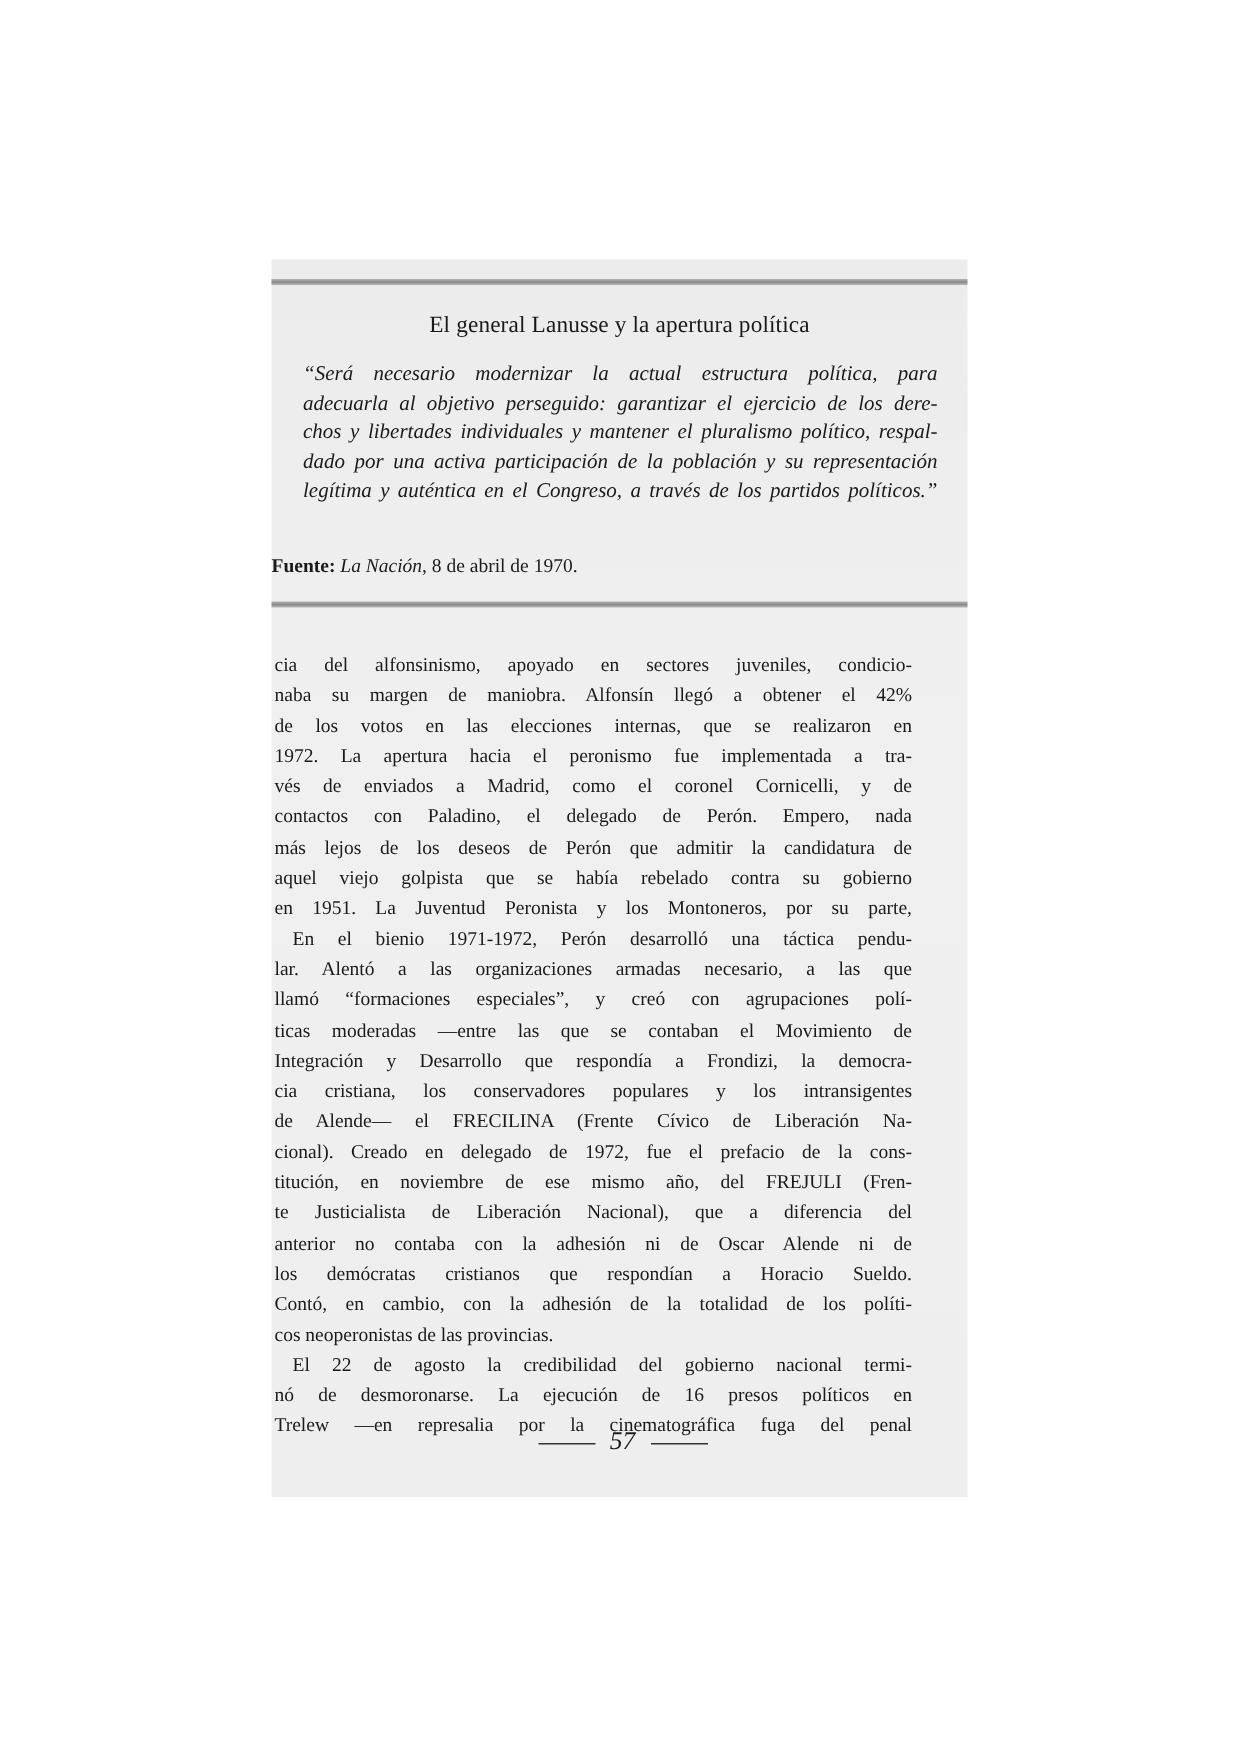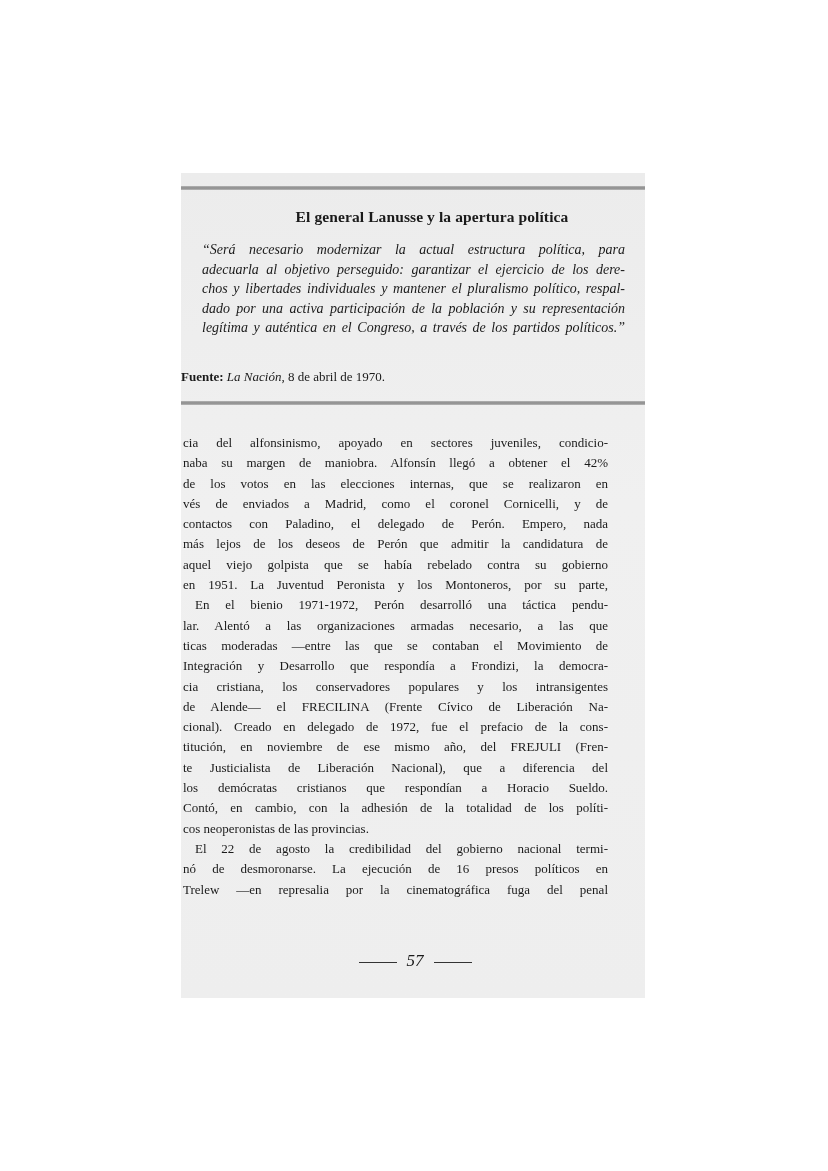--- a/index.html
+++ b/index.html
@@ -10,21 +10,21 @@
     font-family: "Liberation Serif", serif; color: #1a1a1a;
   }
   .rule {
     position: absolute; left: 0; width: 464px; height: 4px;
     background: linear-gradient(180deg, #b5b5b5 0%, #8a8a8a 50%, #b8b8b8 100%);
   }
   .rule.top { top: 13px; }
   .rule.bottom { top: 228px; }
   .box-title {
     position: absolute; top: 35px; left: 0; width: 464px; text-align: center;
-    font-weight: bold; font-size: 15.5px; letter-spacing: 0.1px; padding-left: 19px;
+    font-weight: normal; font-size: 15.5px; letter-spacing: 0.1px;
   }
   .quote {
     position: absolute; top: 67px; left: 21px; width: 423px;
     font-style: italic; font-size: 14px; line-height: 19.5px;
     text-align: justify; text-align-last: left;
   }
   .quote .line { display: block; text-align: justify; text-align-last: justify; white-space: nowrap; }
   .source {
     position: absolute; top: 196px; left: 0; width: 464px; font-size: 13px;
   }
@@ -59,34 +59,37 @@
   <div class="source">
     <b>Fuente:</b>
     <i>La Nación</i><span>, 8 de abril de 1970.</span>
   </div>
   <div class="rule bottom"></div>
 
   <div class="body-text">
     <span class="line">cia del alfonsinismo, apoyado en sectores juveniles, condicio-</span>
     <span class="line">naba su margen de maniobra. Alfonsín llegó a obtener el 42%</span>
     <span class="line">de los votos en las elecciones internas, que se realizaron en</span>
+    <span class="line">1972. La apertura hacia el peronismo fue implementada a tra-</span>
     <span class="line">vés de enviados a Madrid, como el coronel Cornicelli, y de</span>
     <span class="line">contactos con Paladino, el delegado de Perón. Empero, nada</span>
     <span class="line">más lejos de los deseos de Perón que admitir la candidatura de</span>
     <span class="line">aquel viejo golpista que se había rebelado contra su gobierno</span>
     <span class="line">en 1951. La Juventud Peronista y los Montoneros, por su parte,</span>
     <span class="line indent">En el bienio 1971-1972, Perón desarrolló una táctica pendu-</span>
     <span class="line">lar. Alentó a las organizaciones armadas necesario, a las que</span>
+    <span class="line">llamó “formaciones especiales”, y creó con agrupaciones polí-</span>
     <span class="line">ticas moderadas —entre las que se contaban el Movimiento de</span>
     <span class="line">Integración y Desarrollo que respondía a Frondizi, la democra-</span>
     <span class="line">cia cristiana, los conservadores populares y los intransigentes</span>
     <span class="line">de Alende— el FRECILINA (Frente Cívico de Liberación Na-</span>
     <span class="line">cional). Creado en delegado de 1972, fue el prefacio de la cons-</span>
     <span class="line">titución, en noviembre de ese mismo año, del FREJULI (Fren-</span>
     <span class="line">te Justicialista de Liberación Nacional), que a diferencia del</span>
+    <span class="line">anterior no contaba con la adhesión ni de Oscar Alende ni de</span>
     <span class="line">los demócratas cristianos que respondían a Horacio Sueldo.</span>
     <span class="line">Contó, en cambio, con la adhesión de la totalidad de los políti-</span>
     <span class="line last">cos neoperonistas de las provincias.</span>
     <span class="line indent">El 22 de agosto la credibilidad del gobierno nacional termi-</span>
     <span class="line">nó de desmoronarse. La ejecución de 16 presos políticos en</span>
     <span class="line">Trelew —en represalia por la cinematográfica fuga del penal</span>
   </div>
 
   <div class="folio">
     <span class="dash"></span><span>57</span><span class="dash"></span>

